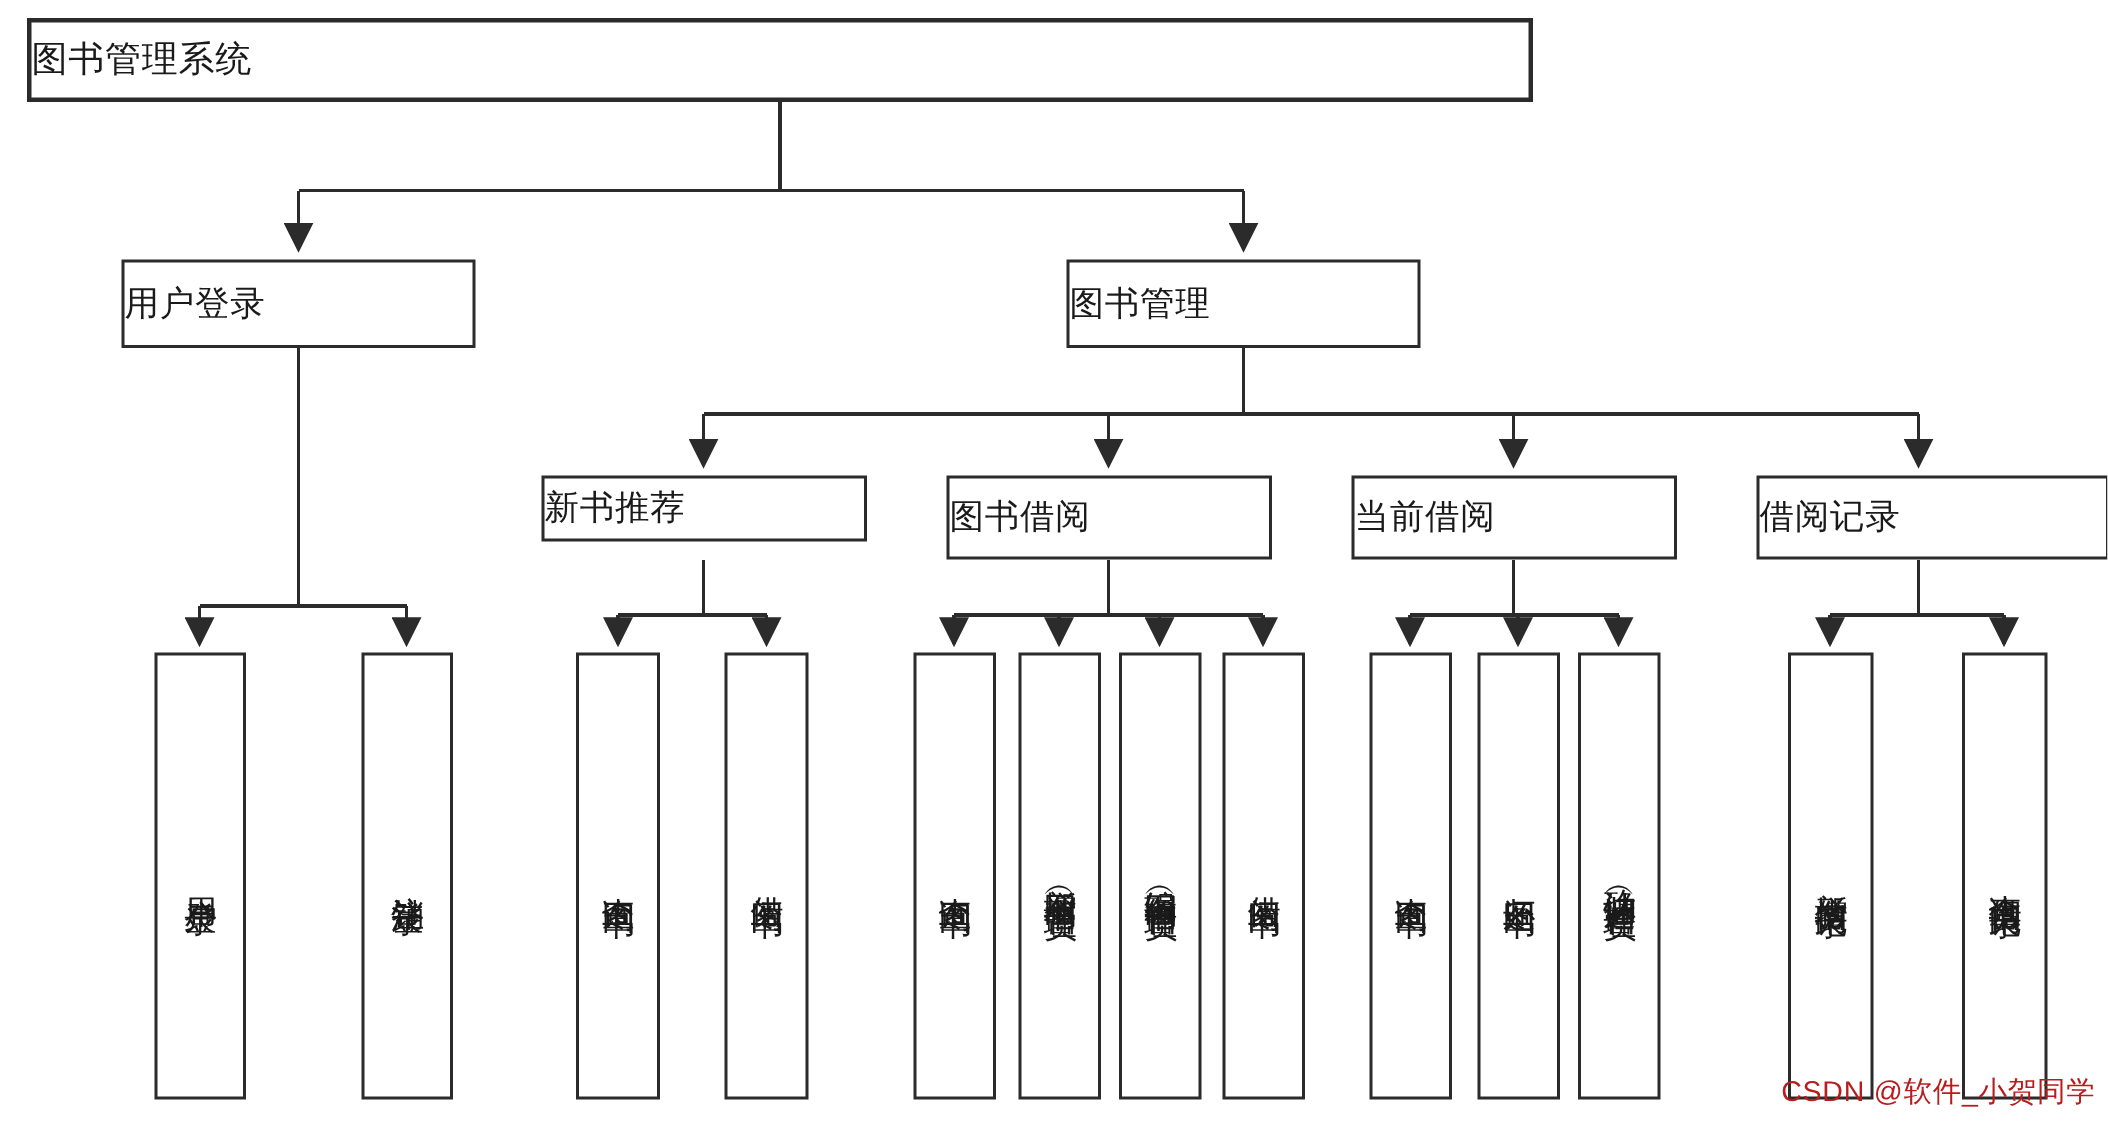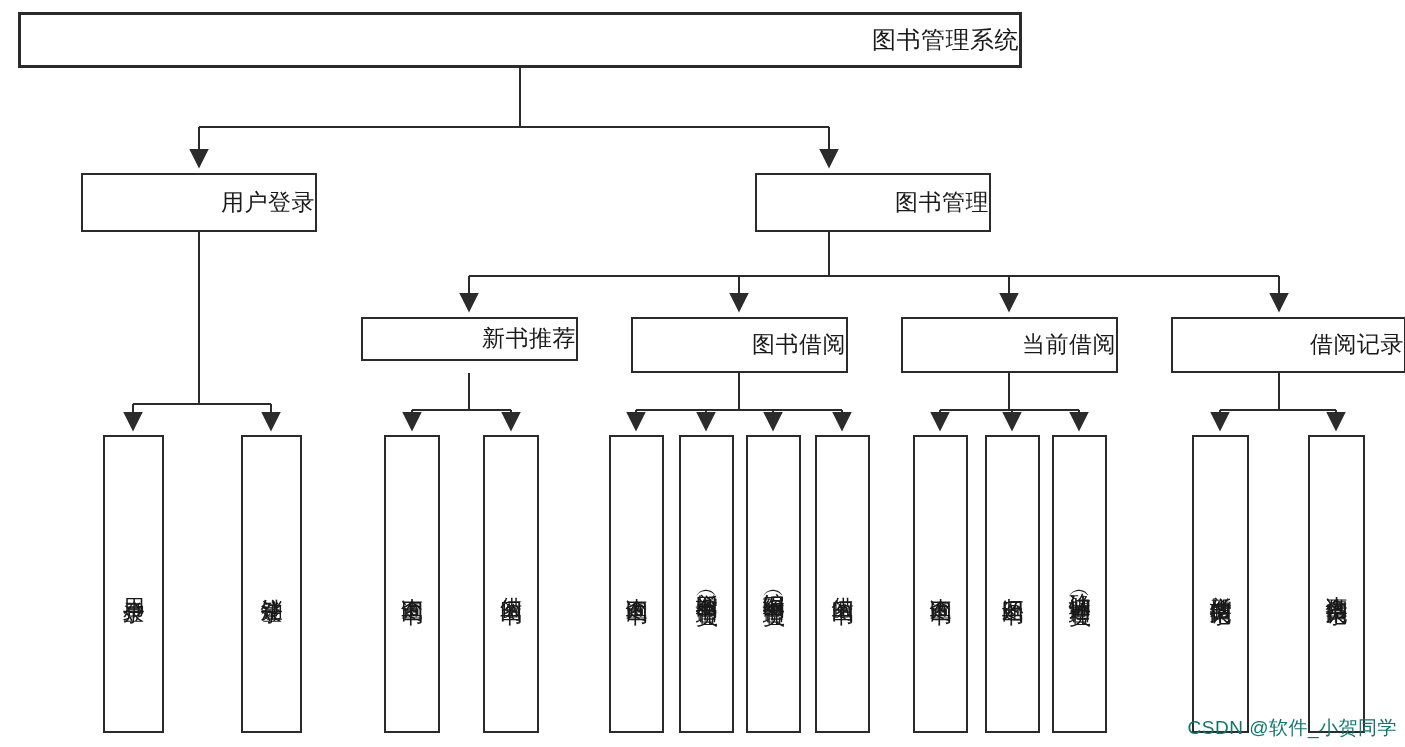--- a/index.html
+++ b/index.html
@@ -26,21 +26,21 @@
     height: 747px;
     pointer-events: none;
   }
   .node {
     position: absolute;
     box-sizing: border-box;
     border: 2.5px solid #2b2b2b;
     background: #ffffff;
     display: flex;
     align-items: center;
-    justify-content: flex-end;
+    justify-content: flex-start;
     color: #1a1a1a;
     z-index: 2;
   }
   .node.level-0 {
     border-width: 3px;
   }
   .node-label {
     display: block;
     text-align: center;
     line-height: 1.18;
@@ -64,21 +64,21 @@
     line-height: 1.30;
     letter-spacing: 2px;
     white-space: nowrap;
     max-height: 280px;
   }
   #watermark {
     position: absolute;
     right: 8px;
     bottom: 6px;
     font-size: 19px;
-    color: #0f766e;
+    color: #b91c1c;
     letter-spacing: 0.5px;
     z-index: 5;
     font-family: "Liberation Sans", "DejaVu Sans", sans-serif;
     white-space: nowrap;
   }
 </style>
 </head>
 <body>
 
 <div id="diagram-canvas">
@@ -135,21 +135,21 @@
   </svg>
 
   <div class="node level-0 horizontal" style="left:18px; top:12px; width:1004px; height:56px;">
     <span class="node-label">图书管理系统</span>
   </div>
 
   <div class="node level-1 horizontal" style="left:81px; top:173px; width:236px; height:59px;">
     <span class="node-label">用户登录</span>
   </div>
 
-  <div class="node level-1 horizontal" style="left:711px; top:173px; width:236px; height:59px;margin-left:44px;">
+  <div class="node level-1 horizontal" style="left:711px; top:173px; width:236px; height:59px;">
     <span class="node-label">图书管理</span>
   </div>
 
   <div class="node level-2 horizontal" style="left:361px; top:317px; width:217px; height:44px;">
     <span class="node-label">新书推荐</span>
   </div>
 
   <div class="node level-2 horizontal" style="left:901px; top:317px; width:217px; height:56px;">
     <span class="node-label">当前借阅</span>
   </div>

